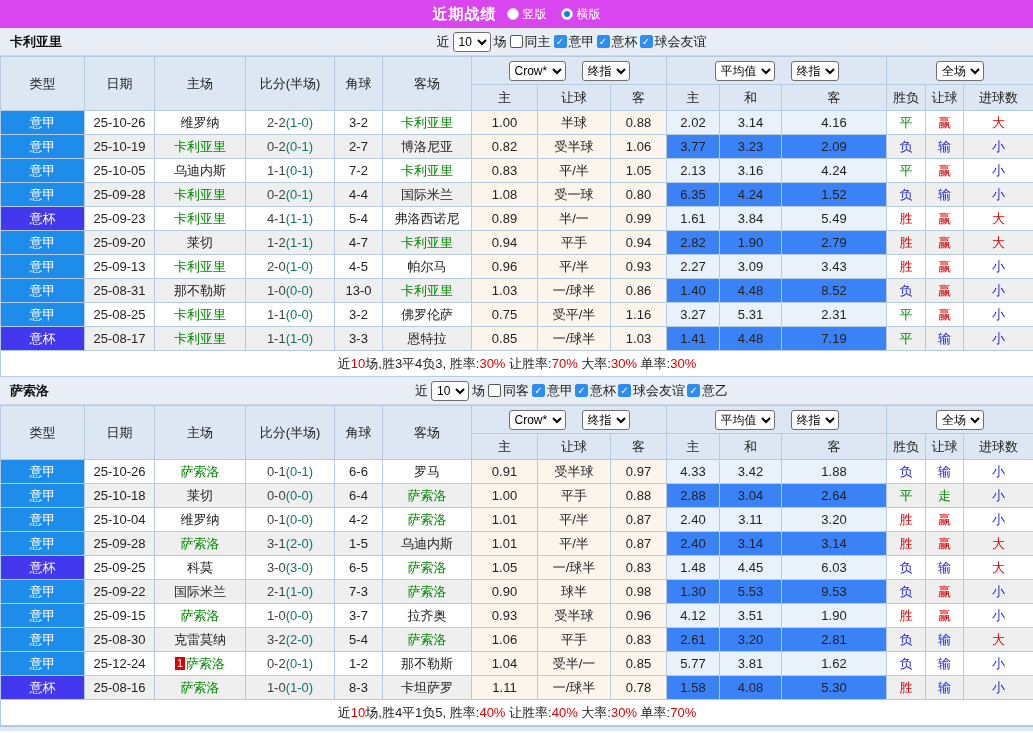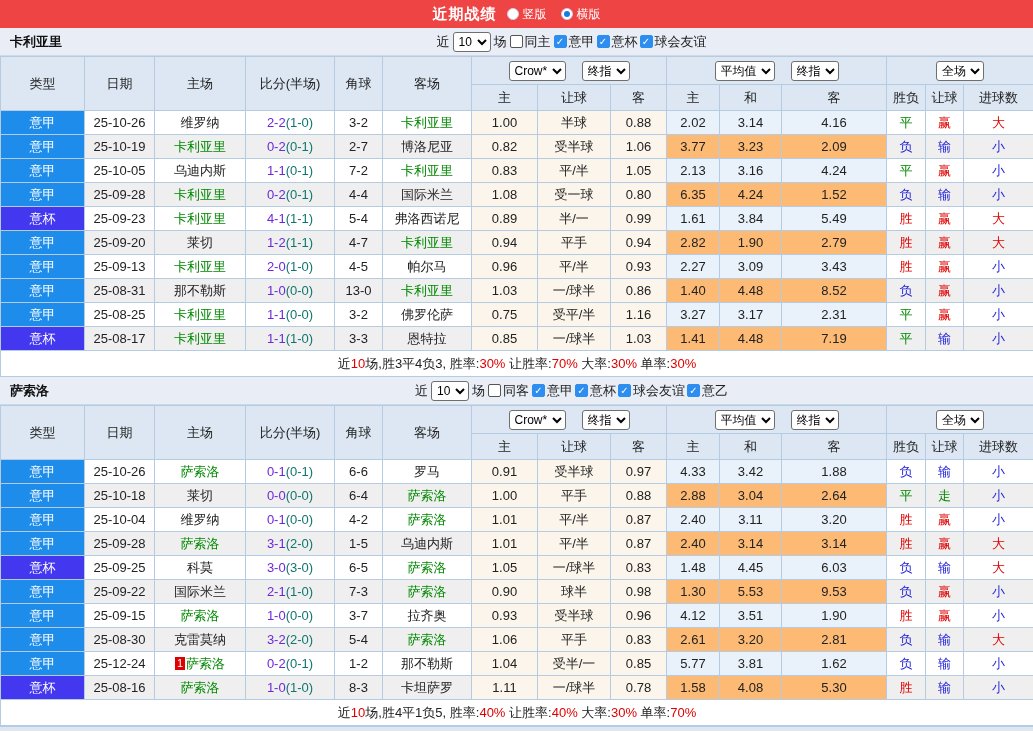--- a/index.html
+++ b/index.html
@@ -5,21 +5,21 @@
   * { box-sizing: border-box; }
   html,body { margin:0; padding:0; background:#fff; }
   body {
     width:1033px;
     font-family:"Liberation Sans","DejaVu Sans",sans-serif;
     color:#222;
     font-size:13px;
   }
   
   .topbar {
-    height:28px; background:#ef4444; color:#fff;
+    height:28px; background:#d946ef; color:#fff;
     display:flex; align-items:center; justify-content:center; gap:10px;
   }
   .topbar .title { font-weight:bold; font-size:15px; letter-spacing:1px; }
   .radio-group { display:flex; align-items:center; gap:14px; }
   .radio-item { display:flex; align-items:center; gap:4px; cursor:pointer; font-size:12px; }
   .radio-dot {
     width:12px; height:12px; border-radius:50%; background:#fff; display:inline-block;
     border:1px solid #cfcfe8;
   }
   .radio-dot.selected { background:#fff; box-shadow:inset 0 0 0 2.5px #fff; position:relative; }
@@ -50,27 +50,27 @@
   table { width:1033px; border-collapse:collapse; table-layout:fixed; text-align:center; }
   th, td { border:1px solid #b5cbe1; overflow:hidden; white-space:nowrap; }
   thead th { background:#dce7f3; font-weight:normal; color:#222; font-size:13px; }
   .drop-row th { height:28px; }
   .sub-row th { height:26px; }
   tbody td { height:24px; background:#fff; }
   tbody tr.alt td { background:#efefef; }
   td.crow { background:#fbf5eb; }
   tbody tr.alt td.crow { background:#fbf5eb; }
   td.avg { background:#e9f2fa; }
-  tbody tr.alt td.avg { background:#fdba74; }
+  tbody tr.alt td.avg { background:#3b82f6; }
   td.t-lg  { background:#1d8ceb; color:#fff; }
   td.t-cup { background:#4437f0; color:#fff; }
   tbody tr.alt td.t-lg  { background:#1d8ceb; }
   tbody tr.alt td.t-cup { background:#4437f0; }
   .hl { color:#008800; }
-  .score { color:#6d28d9; }
+  .score { color:#404040; }
   .half { color:#0f766e; }
   .red   { color:#e00000; }
   .green { color:#008800; }
   .blue  { color:#2525d8; }
   .badge {
     display:inline-block; background:#e00000; color:#fff; font-size:11px;
     line-height:13px; padding:0 2px; margin-right:1px; vertical-align:1px;
   }
   tfoot td { height:26px; background:#fff; font-size:13px; }
   .bottom-strip { height:5px; background:#dce7f3; border-top:1px solid #b5cbe1; }
@@ -320,21 +320,21 @@
             <td class="t-lg">意甲</td>
             <td>25-08-25</td>
             <td><span class="hl">卡利亚里</span></td>
             <td><span class="score">1-1</span><span class="half">(0-0)</span></td>
             <td>3-2</td>
             <td><span>佛罗伦萨</span></td>
             <td class="crow">0.75</td>
             <td class="crow">受平/半</td>
             <td class="crow">1.16</td>
             <td class="avg">3.27</td>
-            <td class="avg">3.17</td>
+            <td class="avg">5.31</td>
             <td class="avg">2.31</td>
             <td class="green">平</td>
             <td class="red">赢</td>
             <td class="blue">小</td>
           </tr>
           <tr class="alt">
             <td class="t-cup">意杯</td>
             <td>25-08-17</td>
             <td><span class="hl">卡利亚里</span></td>
             <td><span class="score">1-1</span><span class="half">(1-0)</span></td>

